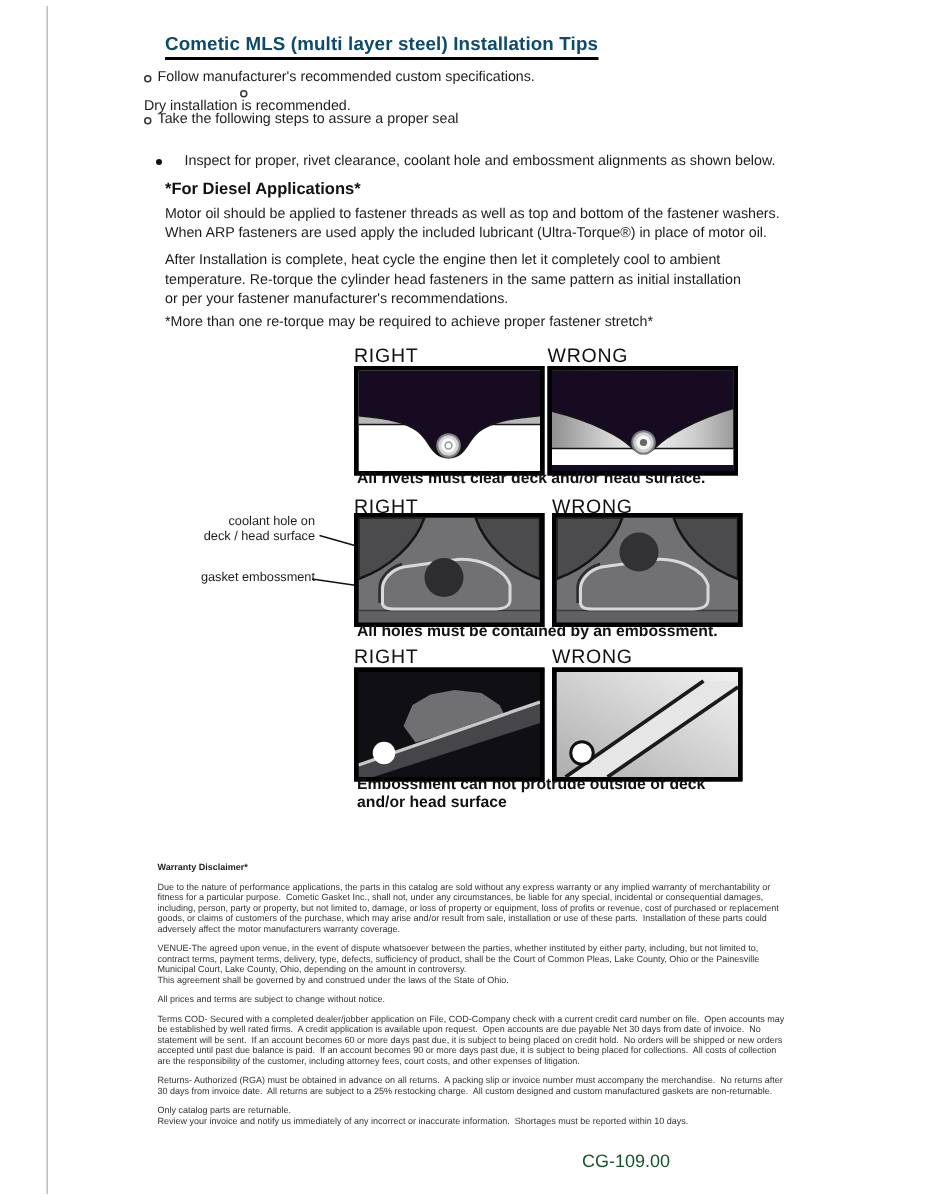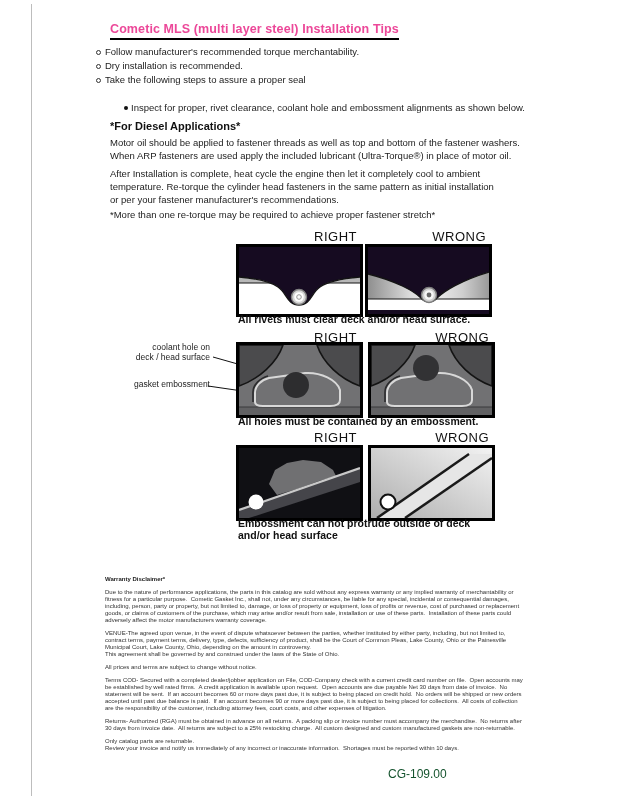--- a/index.html
+++ b/index.html
@@ -3,30 +3,30 @@
 <meta charset="utf-8">
 <style>
   html,body{margin:0;padding:0;background:#ffffff;}
   .page{
     position:relative;width:618px;height:800px;background:#ffffff;
     font-family:"Liberation Sans", sans-serif;color:#1a1a1a;overflow:hidden;
   }
   .abs{position:absolute;}
   .vrule{left:31px;top:4px;width:1px;height:792px;background:#bdbdbd;}
   .title{
-    left:110px;top:22px;font-size:12.5px;font-weight:bold;color:#ec4899;
+    left:110px;top:22px;font-size:12.5px;font-weight:bold;color:#0c4a6e;
     border-bottom:2px solid #000;padding-bottom:2px;letter-spacing:.1px;
   }
   .bullet{font-size:9.5px;line-height:12px;display:flex;align-items:center;color:#1c1c1c;}
   .marker-o{width:3px;height:3px;border:1px solid #333;border-radius:50%;margin-right:4px;flex:none;}
   .marker-f{width:4px;height:4px;background:#111;border-radius:50%;margin-right:3px;flex:none;}
   .h2{font-size:11px;font-weight:bold;color:#111;}
   .para{font-size:9.5px;line-height:13px;color:#1c1c1c;}
   .ml{white-space:pre-line;}
-  .rw-label{width:121px;text-align:right;font-size:13px;color:#111;letter-spacing:.5px;}
+  .rw-label{width:121px;text-align:left;font-size:13px;color:#111;letter-spacing:.5px;}
   .panel{width:121px;height:67px;border:3px solid #000;background:#160b21;}
   .panel svg{display:block;}
   .caption{font-size:10.5px;font-weight:bold;color:#111;}
   .ann{font-size:8.5px;line-height:10px;text-align:right;color:#1c1c1c;}
   .disc{left:105px;top:576px;width:505px;}
   .disc h4{margin:0 0 7px 0;font-size:6px;font-weight:bold;color:#222;}
   .disc p{margin:0 0 6px 0;font-size:6px;line-height:7px;color:#333;white-space:pre;}
   .footer-code{left:388px;top:753px;font-size:12px;color:#14532d;margin-top:14px;}
   .overlay{pointer-events:none;}
 </style>
@@ -34,31 +34,31 @@
 <body>
 
 <div class="page">
 
   <div class="abs vrule"></div>
 
   <div class="abs title">Cometic MLS (multi layer steel) Installation Tips</div>
 
   <div class="abs bullet" style="left:96px;top:46px;">
     <span class="marker-o"></span>
-    <span>Follow manufacturer's recommended torque merchantability.</span>
-  </div>
-  <div class="abs bullet" style="left:96px;top:60px;">
+    <span>Follow manufacturer's recommended custom specifications.</span>
+  </div>
+  <div class="abs bullet" style="left:96px;top:60px;flex-direction:column;">
     <span class="marker-o"></span>
     <span>Dry installation is recommended.</span>
   </div>
   <div class="abs bullet" style="left:96px;top:74px;">
     <span class="marker-o"></span>
     <span>Take the following steps to assure a proper seal</span>
   </div>
-  <div class="abs bullet" style="left:124px;top:102px;">
+  <div class="abs bullet" style="left:104px;top:102px;gap:12px;">
     <span class="marker-f"></span>
     <span>Inspect for proper, rivet clearance, coolant hole and embossment alignments as shown below.</span>
   </div>
 
   <div class="abs h2" style="left:110px;top:120px;">*For Diesel Applications*</div>
   <div class="abs para ml" style="left:110px;top:136px;">Motor oil should be applied to fastener threads as well as top and bottom of the fastener washers.
 When ARP fasteners are used apply the included lubricant (Ultra-Torque®) in place of motor oil.</div>
   <div class="abs para ml" style="left:110px;top:167px;">After Installation is complete, heat cycle the engine then let it completely cool to ambient
 temperature. Re-torque the cylinder head fasteners in the same pattern as initial installation
 or per your fastener manufacturer's recommendations.</div>

